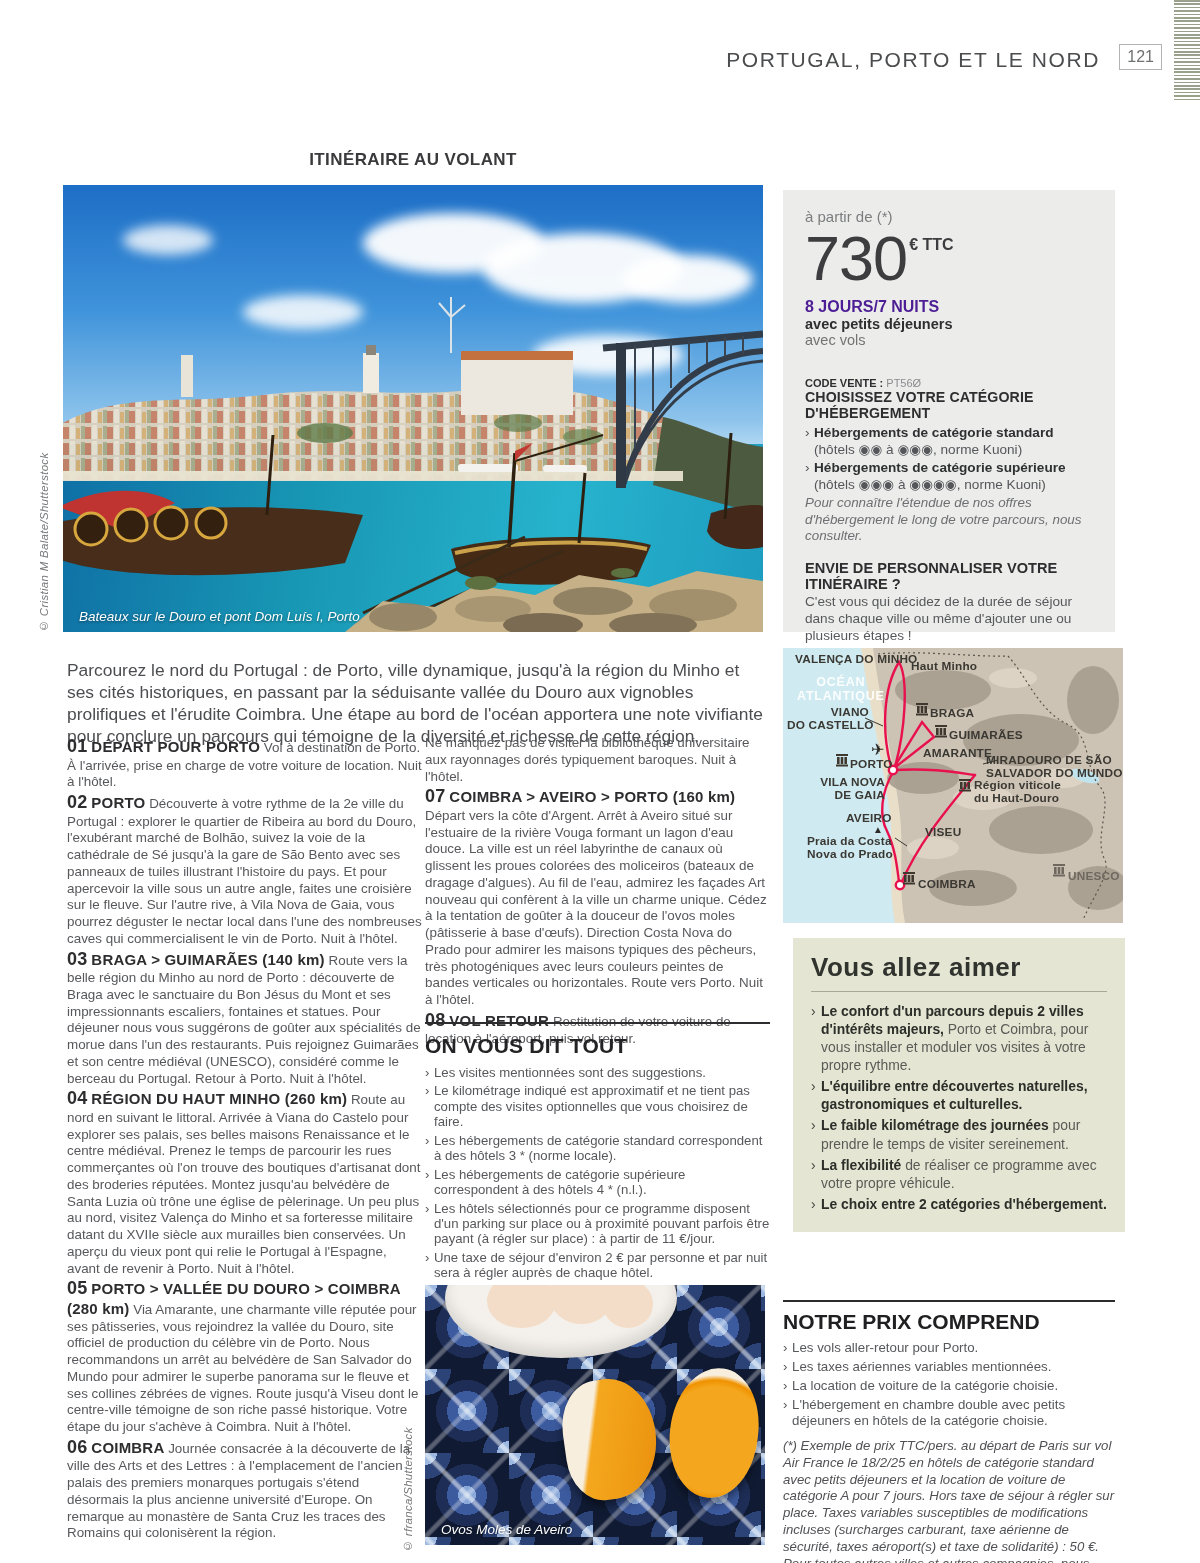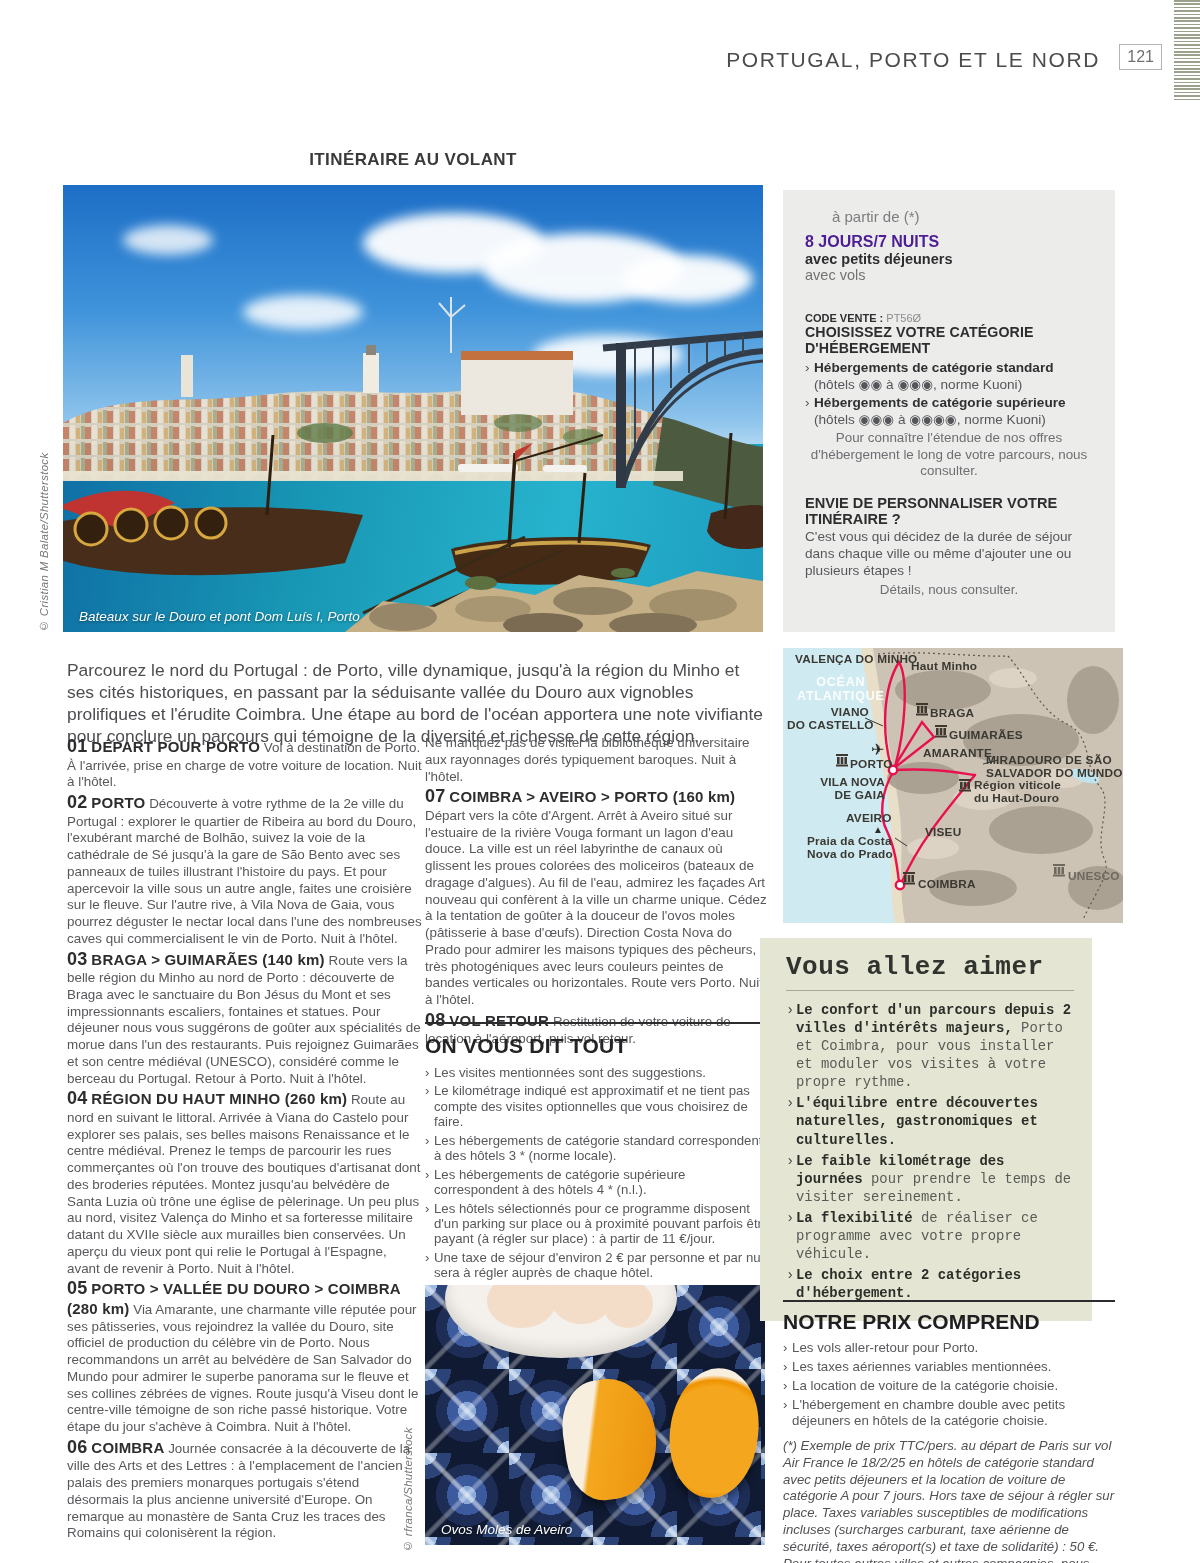--- a/index.html
+++ b/index.html
@@ -73,54 +73,54 @@
   .p3{left:68%;top:35%;width:22%;height:40%;}
   .ovo{position:absolute;box-shadow:0 6px 10px rgba(0,0,0,.45);}
   .ovo1{left:41%;top:36%;width:27%;height:46%;border-radius:46% 54% 58% 42%;transform:rotate(-8deg);
         background:linear-gradient(105deg,#f8eedd 32%,#f4a71e 36%,#ef9c14 70%,#e88d0e 100%);}
   .ovo2{left:72%;top:32%;width:26%;height:50%;border-radius:52% 48% 50% 50%;transform:rotate(6deg);
         background:radial-gradient(circle at 52% 55%,#f4a71e 0 62%,#ef9200 70%,#f8eedd 76%);}
 
   
   .pricebox{position:absolute;left:783px;top:190px;width:332px;height:442px;background:#ececeb;
             box-sizing:border-box;padding:18px 22px 0 22px;font-size:13.9px;color:#57585b;}
-  .fromlab{color:#7c7d7f;font-size:15px;margin-left:27px;}
+  .fromlab{color:#7c7d7f;font-size:15px;}
   .pricerow{margin-top:2px;color:#3d3d3f;}
   .bigprice{font-size:63px;font-weight:300;letter-spacing:-1px;line-height:1;}
   .psuffix{font-size:16px;font-weight:700;position:relative;top:-30px;left:2px;color:#3d3d3f;}
   .durline{font-size:16px;font-weight:700;color:#4c1d95;margin-top:8px;}
   .mealline{font-size:14.5px;font-weight:700;color:#2e2e30;}
   .flight{font-size:14.5px;color:#737373;}
   .codeline{margin-top:29px;font-size:11px;}
   .codeline .cl{font-weight:700;color:#2e2e30;}
   .codeline .cv{color:#8b8c8f;}
   .cat-title{font-size:14.2px;font-weight:700;color:#2e2e30;letter-spacing:.1px;}
   .slist{margin:4px 0 0 0;padding:0;list-style:none;font-size:13.6px;line-height:1.22;color:#55565a;}
   .slist li{position:relative;padding-left:9px;margin-bottom:2px;}
   .slist .bm{position:absolute;left:0;top:0;}
   .slist .bd{font-weight:700;color:#2f3032;}
-  .note-it{color:#6e6f72;font-size:13.4px;line-height:1.22;margin-top:2px;text-align:center;}
+  .note-it{font-style:italic;color:#6e6f72;font-size:13.4px;line-height:1.22;margin-top:2px;}
   .envie-title{margin-top:16px;font-size:14.6px;font-weight:700;color:#2e2e30;}
   .envie-body{font-size:13.6px;line-height:1.24;margin-top:2px;}
 
   
   .map{position:absolute;left:783px;top:648px;width:340px;height:275px;background:#cfeaf1;overflow:hidden;}
   .map svg.mapart{position:absolute;inset:0;}
   .ml{position:absolute;font-weight:700;font-size:11.8px;color:#3a3832;line-height:1.1;
       letter-spacing:.2px;white-space:nowrap;}
   .ml.md{font-weight:600;}
   .ml.ocean{color:rgba(255,255,255,.93);text-align:center;letter-spacing:.8px;font-size:12.5px;}
   .ml.right{text-align:right;}
   .ml.gray{color:#6e685e;}
   .plane{position:absolute;font-size:16px;color:#2e2b26;}
   .tri{position:absolute;font-size:10px;color:#2e2b26;}
 
   
-  .aimer{position:absolute;left:760px;top:938px;width:332px;box-sizing:border-box;
-         background:#e4e6d3;padding:14px 18px 16px 26px;font-family:Liberation Mono, monospace;}
+  .aimer{position:absolute;left:793px;top:938px;width:332px;box-sizing:border-box;
+         background:#e4e6d3;padding:14px 18px 16px 18px;}
   .aimer h2{margin:0;font-size:26px;font-weight:600;color:#30332e;letter-spacing:.5px;}
   .aimer hr{border:none;border-top:1px solid #a7ab95;margin:8px 0 10px 0;}
   .alist{margin:0;padding:0;list-style:none;font-size:13.9px;line-height:1.3;color:#5a5b57;}
   .alist li{position:relative;padding-left:10px;margin-bottom:3px;}
   .alist .bm{position:absolute;left:0;top:0;color:#44463f;}
   .alist .bd{font-weight:700;color:#2c2e29;}
 
   
   .prix{position:absolute;left:783px;top:1300px;width:332px;}
   .prix .divider{margin-bottom:8px;}
@@ -273,20 +273,23 @@
         <div class="p3"></div>
     </div>
     <div class="ovo ovo1"></div>
     <div class="ovo ovo2"></div>
     <div class="photocap">Ovos Moles de Aveiro</div>
   </div>
   <div class="vcredit food-cr">© rfranca/Shutterstock</div>
 
   <div class="pricebox">
     <div class="fromlab">à partir de (*)</div>
+    <div class="pricerow">
+      <span class="bigprice">730</span><span class="psuffix">€ TTC</span>
+    </div>
     <div class="durline">8 JOURS/7 NUITS</div>
     <div class="mealline">avec petits déjeuners</div>
     <div class="flight">avec vols</div>
     <div class="codeline">
       <span class="cl">CODE VENTE :</span>
       <span class="cv">PT56Ø</span>
     </div>
     <div class="cat-title">CHOISISSEZ VOTRE CATÉGORIE D'HÉBERGEMENT</div>
     <ul class="slist">
       <li><span class="bm">›</span><span class="bd">Hébergements de catégorie standard</span><span> (hôtels ◉◉ à ◉◉◉, norme Kuoni)</span></li>

